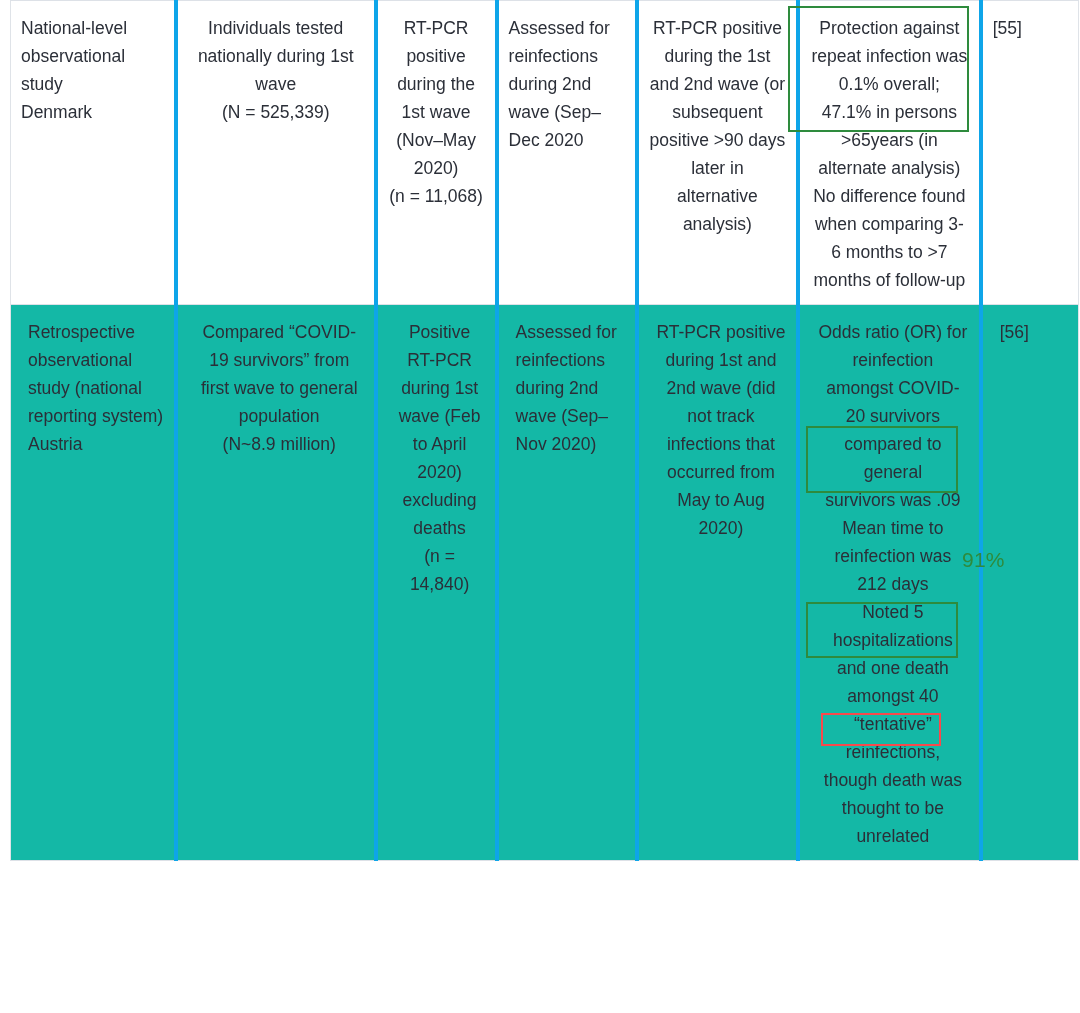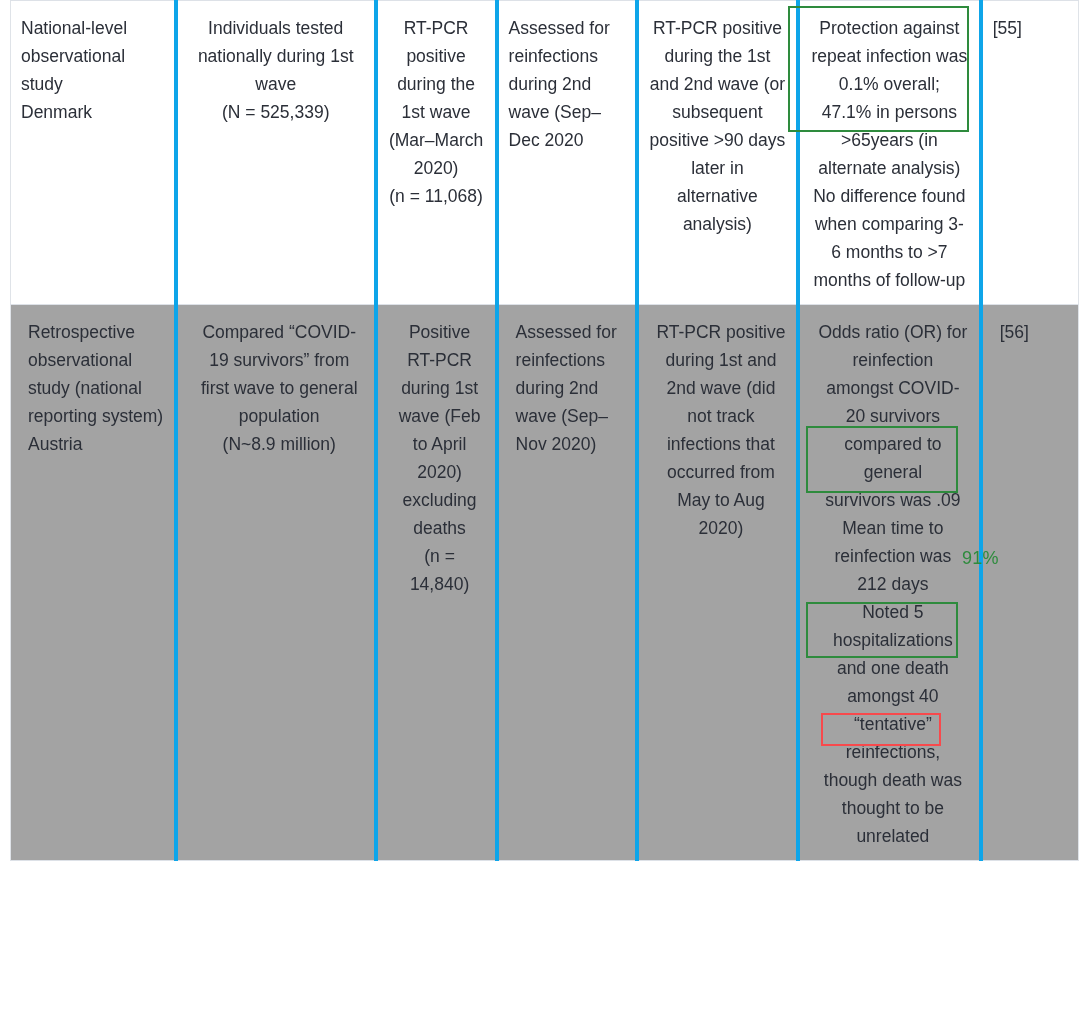--- a/index.html
+++ b/index.html
@@ -34,21 +34,21 @@
     line-height: 28px;
     border-left: 4px solid #0ea5e9;
     border-bottom: 1px solid #dde1e7;
     border-top: 1px solid #dde1e7;
     word-wrap: break-word;
   }
   table.study-table td:first-child {
     border-left: none;
   }
   tr.row-white td { background: #ffffff; }
-  tr.row-gray  td { background: #a3a3a3; padding-left: 17px; }
+  tr.row-gray  td { background: #14b8a6; padding-left: 17px; }
 
   
   .c1 { width: 164px; }
   .c2 { width: 198px; }
   .c3 { width: 120px; }
   .c4 { width: 139px; }
   .c5 { width: 160px; }
   .c6 { width: 181px; }
   .c7 { width: 97px;  }
 
@@ -64,21 +64,21 @@
   .anno {
     position: absolute;
     box-sizing: border-box;
     pointer-events: none;
   }
   .anno-green { border: 2.5px solid #2e8b3d; }
   .anno-red   { border: 2.5px solid #f8494c; }
   .anno-pct {
     position: absolute;
     color: #2e8b3d;
-    font-size: 18px;
+    font-size: 21px;
     font-family: "Liberation Sans", sans-serif;
     letter-spacing: .2px;
   }
 
   
   .watermark {
     position: absolute;
     display: flex;
     align-items: center;
     gap: 7px;
@@ -115,21 +115,21 @@
       <tr class="row-white">
         <td class="design-cell">
           <span class="cell-text">National-level observational study
 Denmark</span>
         </td>
         <td class="al-center">
           <span class="cell-text">Individuals tested nationally during 1st wave
 (N = 525,339)</span>
         </td>
         <td class="al-center">
-          <span class="cell-text">RT-PCR positive during the 1st wave (Mar–March 2020)
+          <span class="cell-text">RT-PCR positive during the 1st wave (Nov–May 2020)
 (n = 11,068)</span>
         </td>
         <td class="al-left">
           <span class="cell-text">Assessed for reinfections during 2nd wave (Sep–Dec 2020</span>
         </td>
         <td class="al-center">
           <span class="cell-text">RT-PCR positive during the 1st and 2nd wave (or subsequent positive &gt;90 days later in alternative analysis)</span>
         </td>
         <td class="al-center">
           <span class="cell-text">Protection against repeat infection was 0.1% overall;</span>

